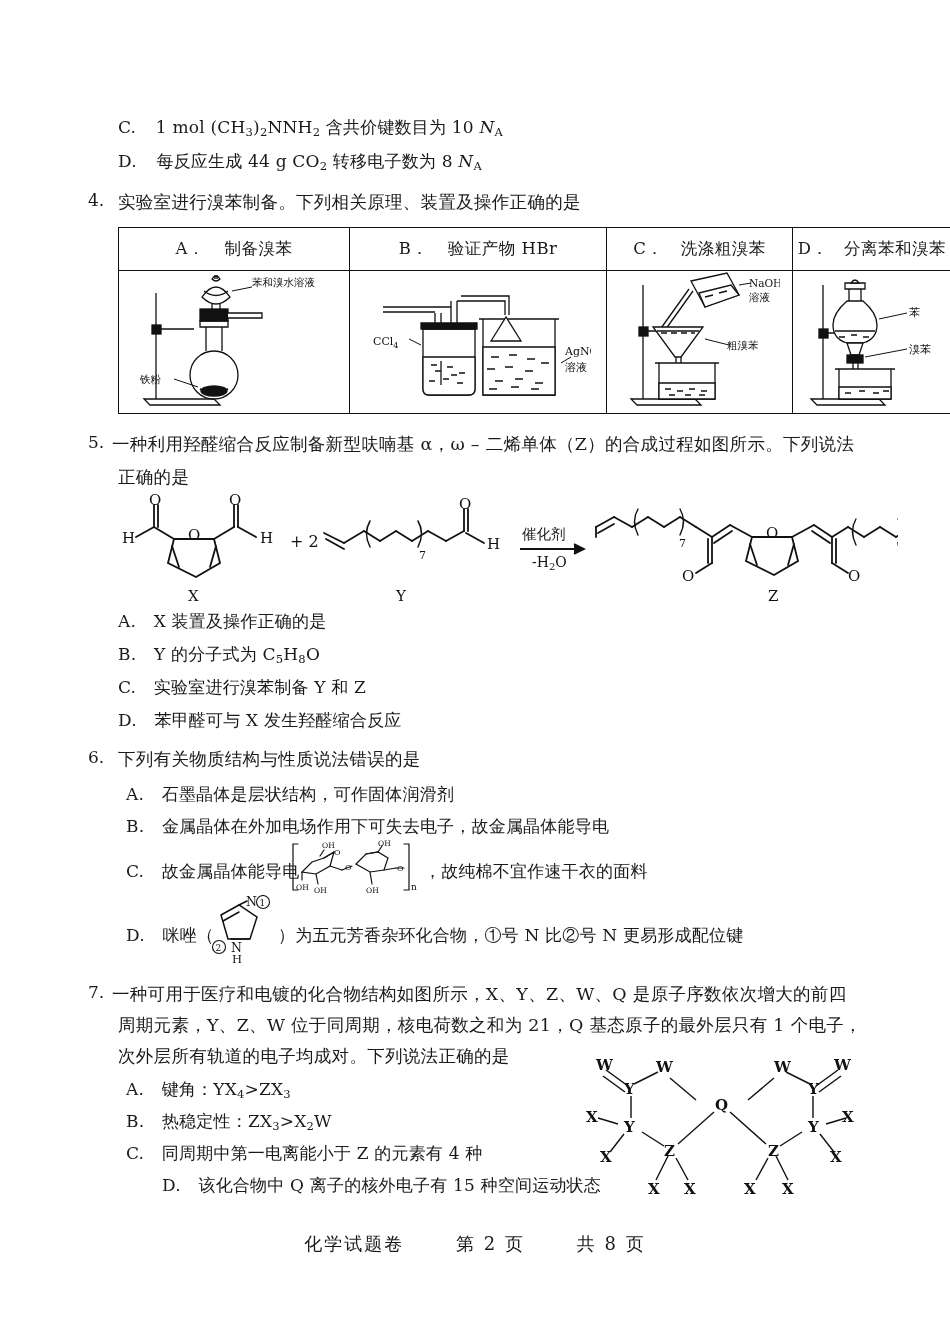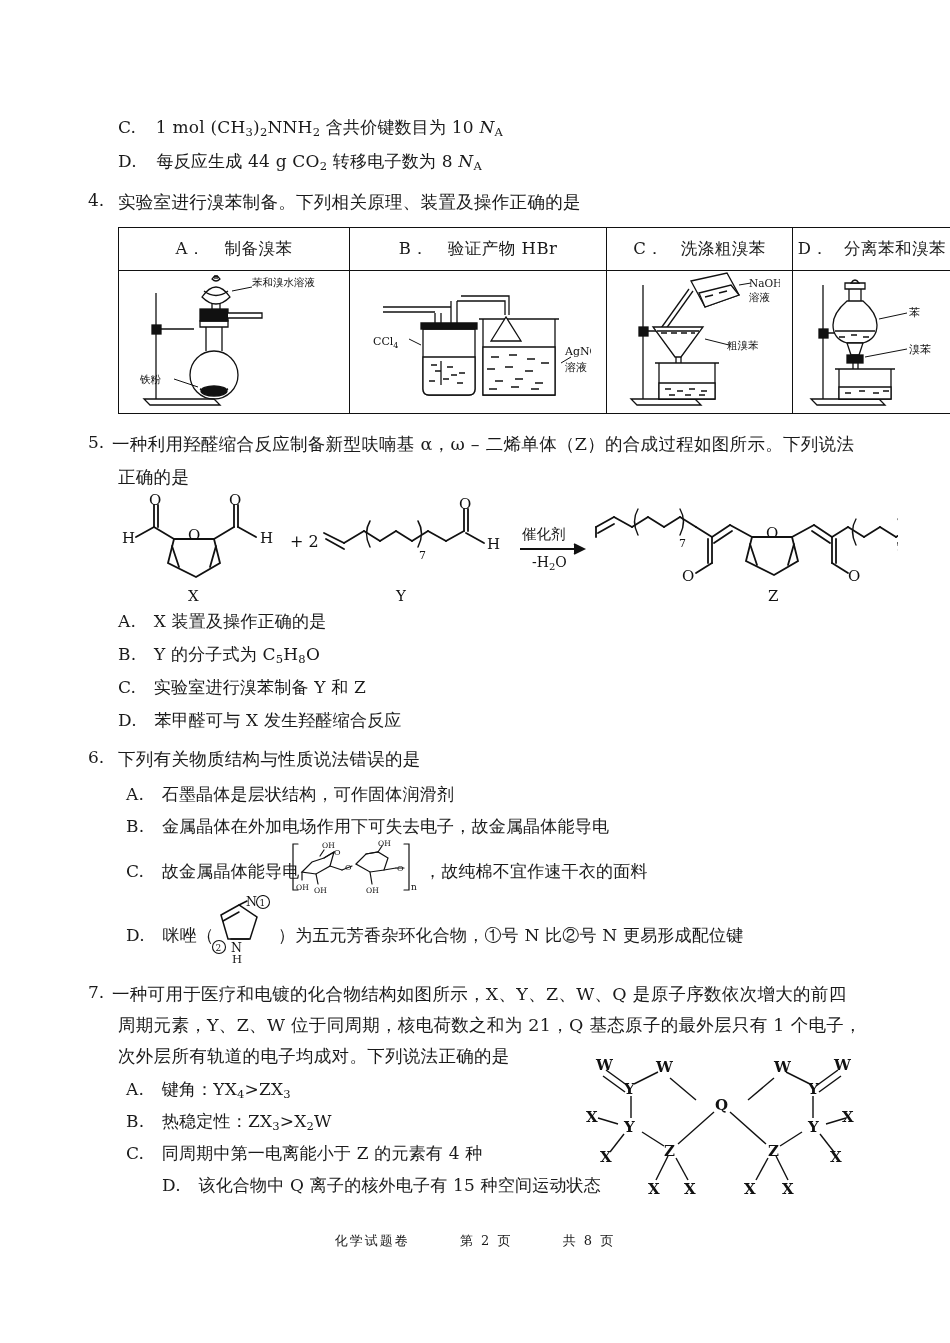--- a/index.html
+++ b/index.html
@@ -24,21 +24,21 @@
   .tbl{position:absolute;left:118px;top:227px;width:834px;border:1.6px solid #111;
        border-collapse:collapse;}
   .tbl td{border:1.3px solid #111;vertical-align:middle;}
   .th{height:40px;text-align:center;font-size:16.5px;letter-spacing:.5px;}
   .cellbody{height:142px;position:relative;padding:0;}
 
   
   .appsvg{display:block;margin:0 auto;}
 
   
-  .footer{position:absolute;width:950px;text-align:center;top:1232px;font-size:13px;letter-spacing:2px;}
+  .footer{position:absolute;width:950px;text-align:center;top:1232px;font-size:18px;letter-spacing:2px;}
   .footer span{margin:0 22px;}
 
   
   .chem{position:absolute;}
 </style>
 </head>
 <body>
 
 <div class="page">
 

